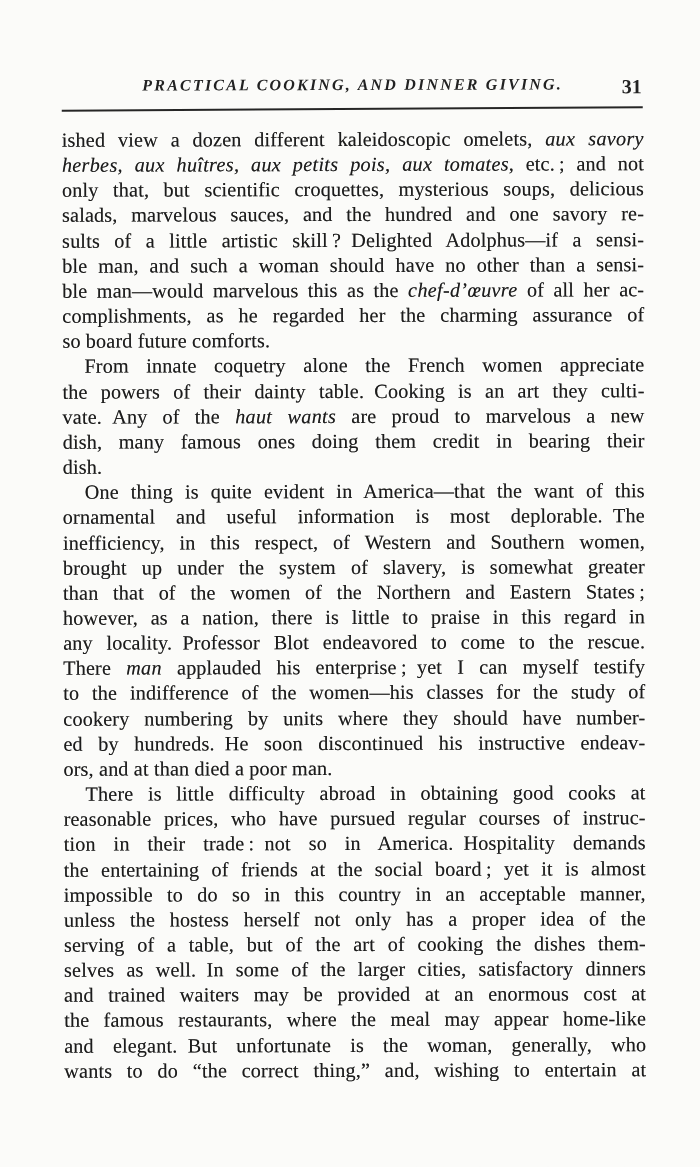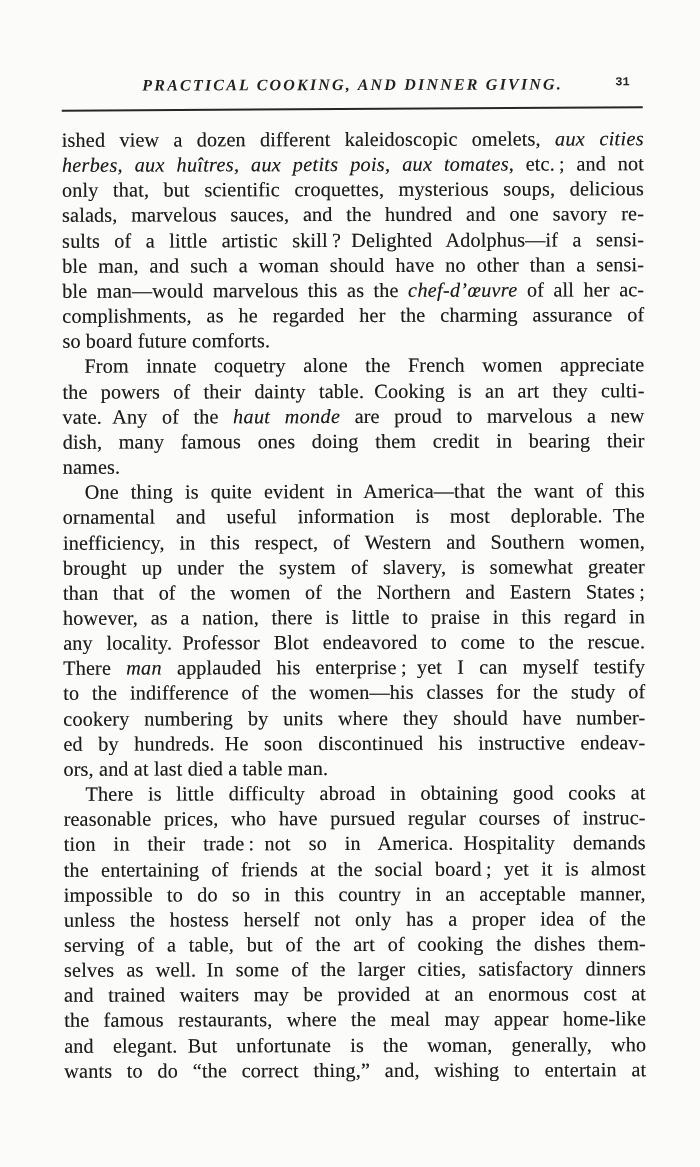--- a/index.html
+++ b/index.html
@@ -30,25 +30,24 @@
     text-align: center;
     font-style: italic;
     font-weight: bold;
     font-size: 16px;
     letter-spacing: 2.2px;
     color: #222;
     white-space: nowrap;
   }
   .page-num {
     position: absolute;
-    right: 14px; top: 0;
-    font-size: 12px;
+    right: 2px; top: 0;
+    font-size: 20px;
     font-weight: bold;
     color: #222;
-    font-family: Liberation Mono, monospace;
   }
   .head-rule {
     position: absolute;
     left: 63px; top: 108px;
     width: 581px; height: 2px;
     background: #262626;
     transform: rotate(-0.2deg);
   }
   .text-col {
     position: absolute;
@@ -69,46 +68,46 @@
 </head>
 <body>
 
 <div class="page">
   <div class="running-head">
     <span class="head-title">PRACTICAL COOKING, AND DINNER GIVING.</span>
     <span class="page-num">31</span>
   </div>
   <div class="head-rule"></div>
   <div class="text-col" id="text-col">
-      <div class="tl just"><span>ished view a dozen different kaleidoscopic omelets, </span><em>aux cities</em></div>
+      <div class="tl just"><span>ished view a dozen different kaleidoscopic omelets, </span><em>aux savory</em></div>
       <div class="tl just"><em>herbes, aux huîtres, aux petits pois, aux tomates</em><span>, etc. ; and not</span></div>
       <div class="tl just"><span>only that, but scientific croquettes, mysterious soups, delicious</span></div>
       <div class="tl just"><span>salads, marvelous sauces, and the hundred and one savory re-</span></div>
       <div class="tl just"><span>sults of a little artistic skill ? Delighted Adolphus—if a sensi-</span></div>
       <div class="tl just"><span>ble man, and such a woman should have no other than a sensi-</span></div>
       <div class="tl just"><span>ble man—would marvelous this as the </span><em>chef-d’œuvre</em><span> of all her ac-</span></div>
       <div class="tl just"><span>complishments, as he regarded her the charming assurance of</span></div>
       <div class="tl"><span>so board future comforts.</span></div>
       <div class="tl just ind"><span>From innate coquetry alone the French women appreciate</span></div>
       <div class="tl just"><span>the powers of their dainty table. Cooking is an art they culti-</span></div>
-      <div class="tl just"><span>vate. Any of the </span><em>haut monde</em><span> are proud to marvelous a new</span></div>
+      <div class="tl just"><span>vate. Any of the </span><em>haut wants</em><span> are proud to marvelous a new</span></div>
       <div class="tl just"><span>dish, many famous ones doing them credit in bearing their</span></div>
-      <div class="tl"><span>names.</span></div>
+      <div class="tl"><span>dish.</span></div>
       <div class="tl just ind"><span>One thing is quite evident in America—that the want of this</span></div>
       <div class="tl just"><span>ornamental and useful information is most deplorable. The</span></div>
       <div class="tl just"><span>inefficiency, in this respect, of Western and Southern women,</span></div>
       <div class="tl just"><span>brought up under the system of slavery, is somewhat greater</span></div>
       <div class="tl just"><span>than that of the women of the Northern and Eastern States ;</span></div>
       <div class="tl just"><span>however, as a nation, there is little to praise in this regard in</span></div>
       <div class="tl just"><span>any locality. Professor Blot endeavored to come to the rescue.</span></div>
       <div class="tl just"><span>There </span><em>man</em><span> applauded his enterprise ; yet I can myself testify</span></div>
       <div class="tl just"><span>to the indifference of the women—his classes for the study of</span></div>
       <div class="tl just"><span>cookery numbering by units where they should have number-</span></div>
       <div class="tl just"><span>ed by hundreds. He soon discontinued his instructive endeav-</span></div>
-      <div class="tl"><span>ors, and at last died a table man.</span></div>
+      <div class="tl"><span>ors, and at than died a poor man.</span></div>
       <div class="tl just ind"><span>There is little difficulty abroad in obtaining good cooks at</span></div>
       <div class="tl just"><span>reasonable prices, who have pursued regular courses of instruc-</span></div>
       <div class="tl just"><span>tion in their trade : not so in America. Hospitality demands</span></div>
       <div class="tl just"><span>the entertaining of friends at the social board ; yet it is almost</span></div>
       <div class="tl just"><span>impossible to do so in this country in an acceptable manner,</span></div>
       <div class="tl just"><span>unless the hostess herself not only has a proper idea of the</span></div>
       <div class="tl just"><span>serving of a table, but of the art of cooking the dishes them-</span></div>
       <div class="tl just"><span>selves as well. In some of the larger cities, satisfactory dinners</span></div>
       <div class="tl just"><span>and trained waiters may be provided at an enormous cost at</span></div>
       <div class="tl just"><span>the famous restaurants, where the meal may appear home-like</span></div>

